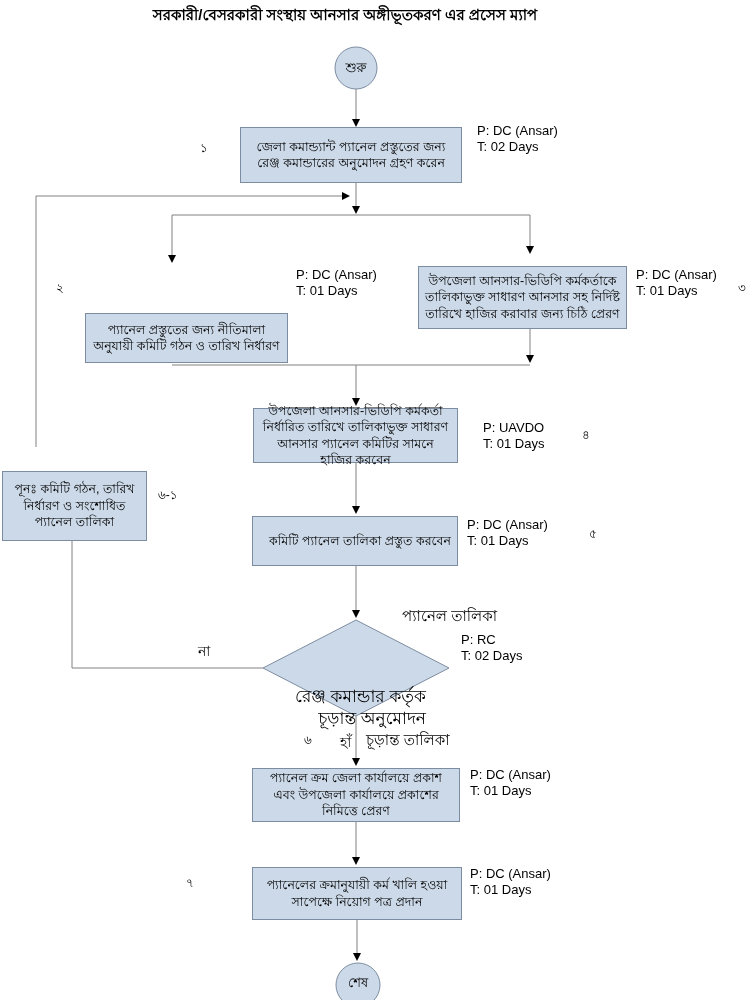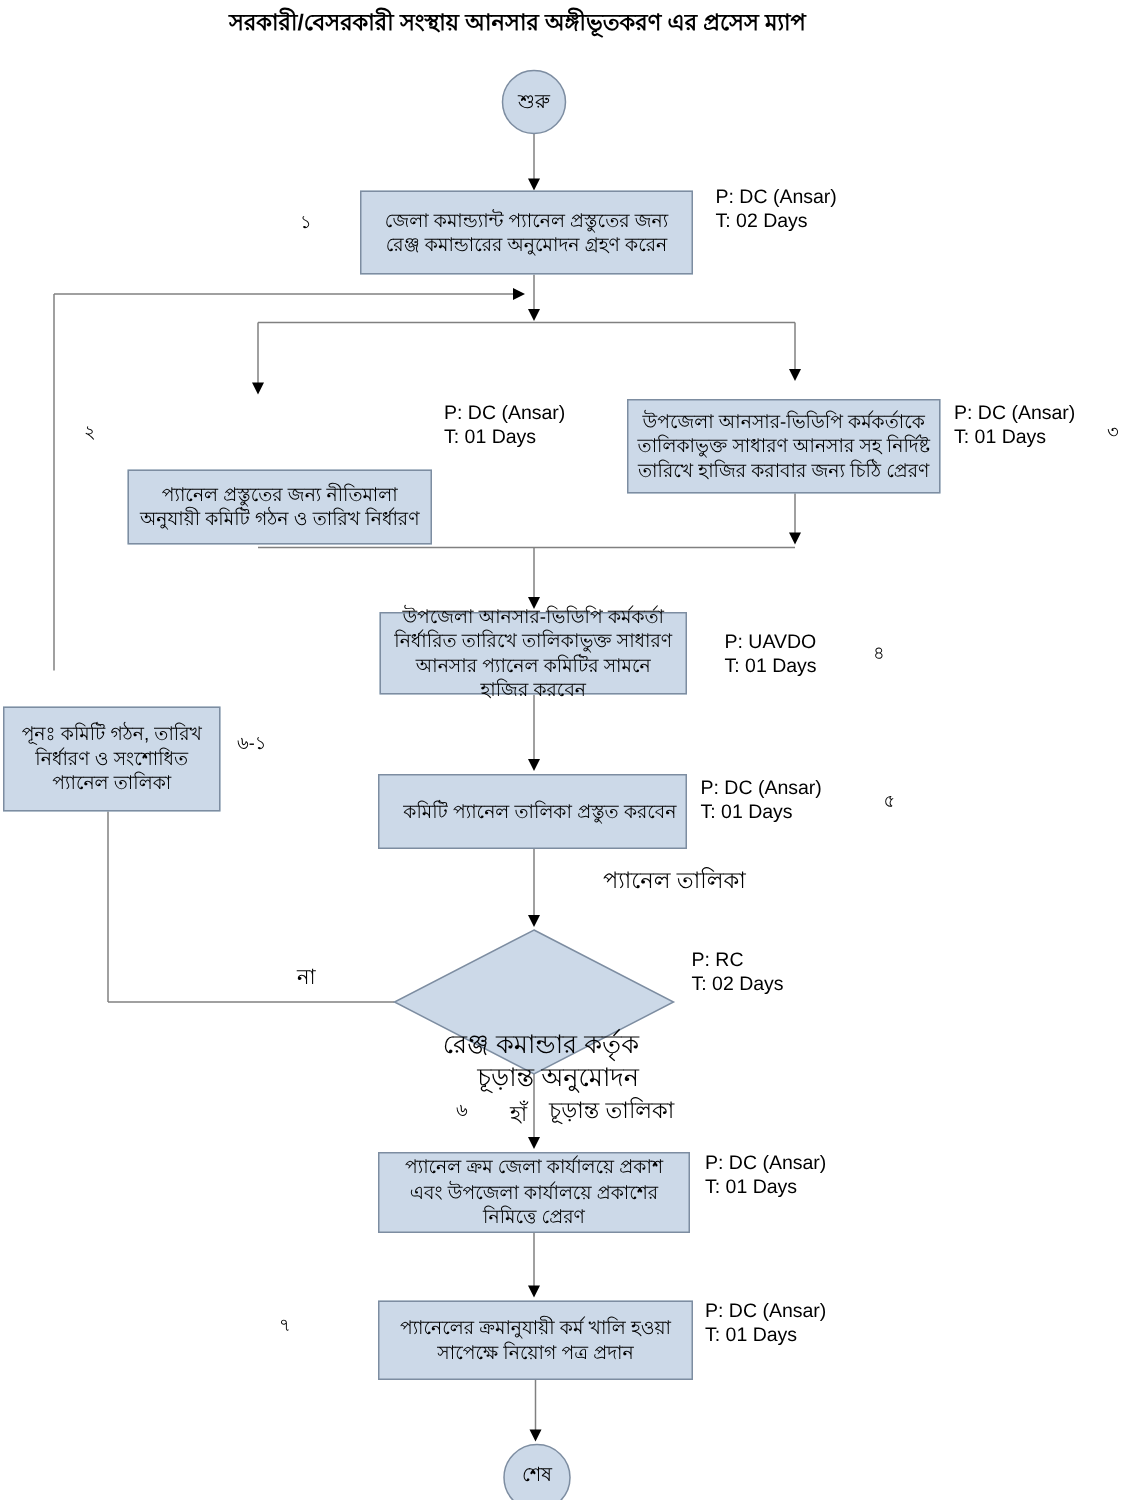--- a/index.html
+++ b/index.html
@@ -135,18 +135,18 @@
 
   <div class="num" style="left:200px;top:139px;">১</div>
   <div class="num" style="left:56px;top:279px;">২</div>
   <div class="num" style="left:738px;top:279px;">৩</div>
   <div class="num" style="left:582px;top:426px;">৪</div>
   <div class="num" style="left:589px;top:525px;">৫</div>
   <div class="num" style="left:158px;top:486px;">৬-১</div>
   <div class="num" style="left:304px;top:731px;">৬</div>
   <div class="num" style="left:186px;top:874px;">৭</div>
 
-  <div class="lbl" style="left:402px;top:575px;">প্যানেল তালিকা</div>
+  <div class="lbl" style="left:402px;top:604px;">প্যানেল তালিকা</div>
   <div class="lbl" style="left:366px;top:728px;">চূড়ান্ত তালিকা</div>
   <div class="lbl small" style="left:198px;top:640px;">না</div>
   <div class="lbl small" style="left:340px;top:731px;">হাঁ</div>
 
 </div>
 
 </body></html>

